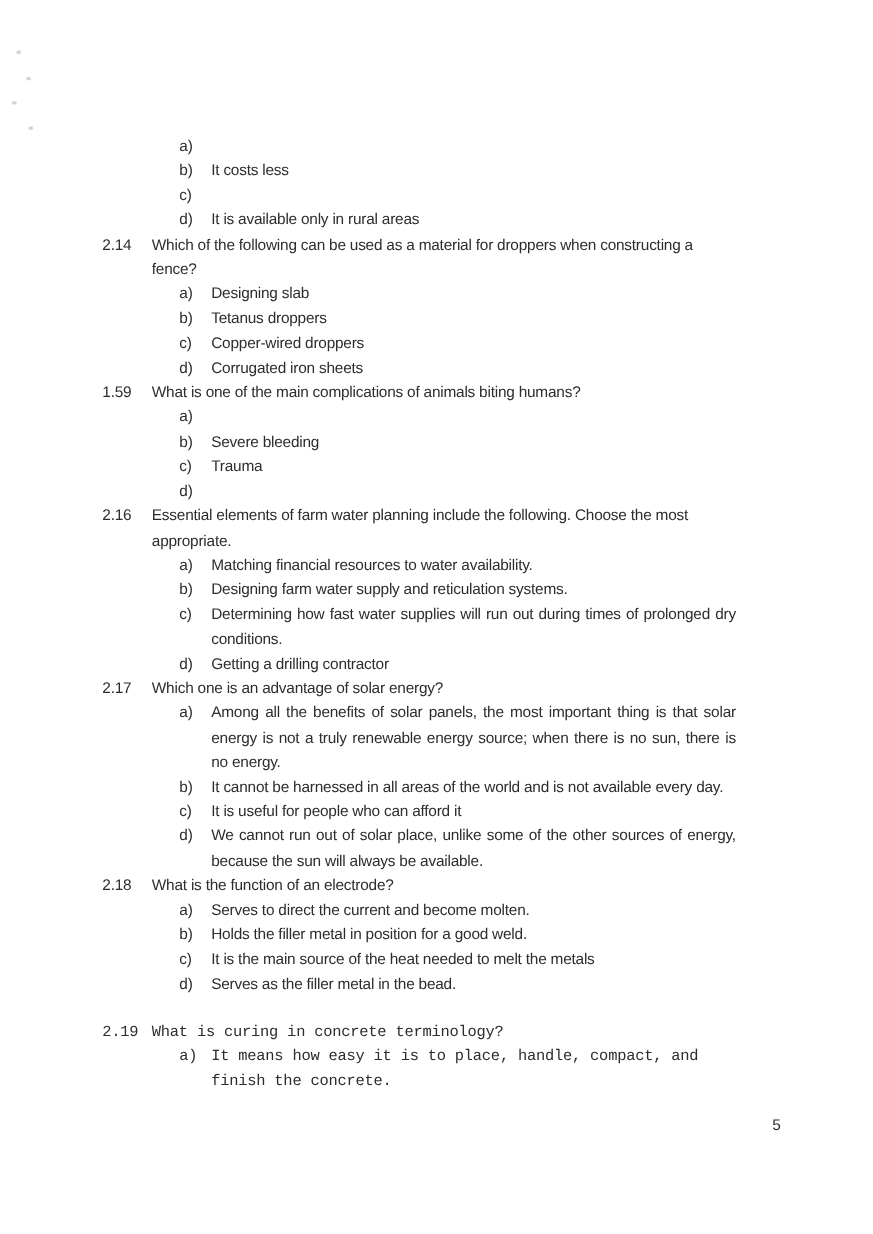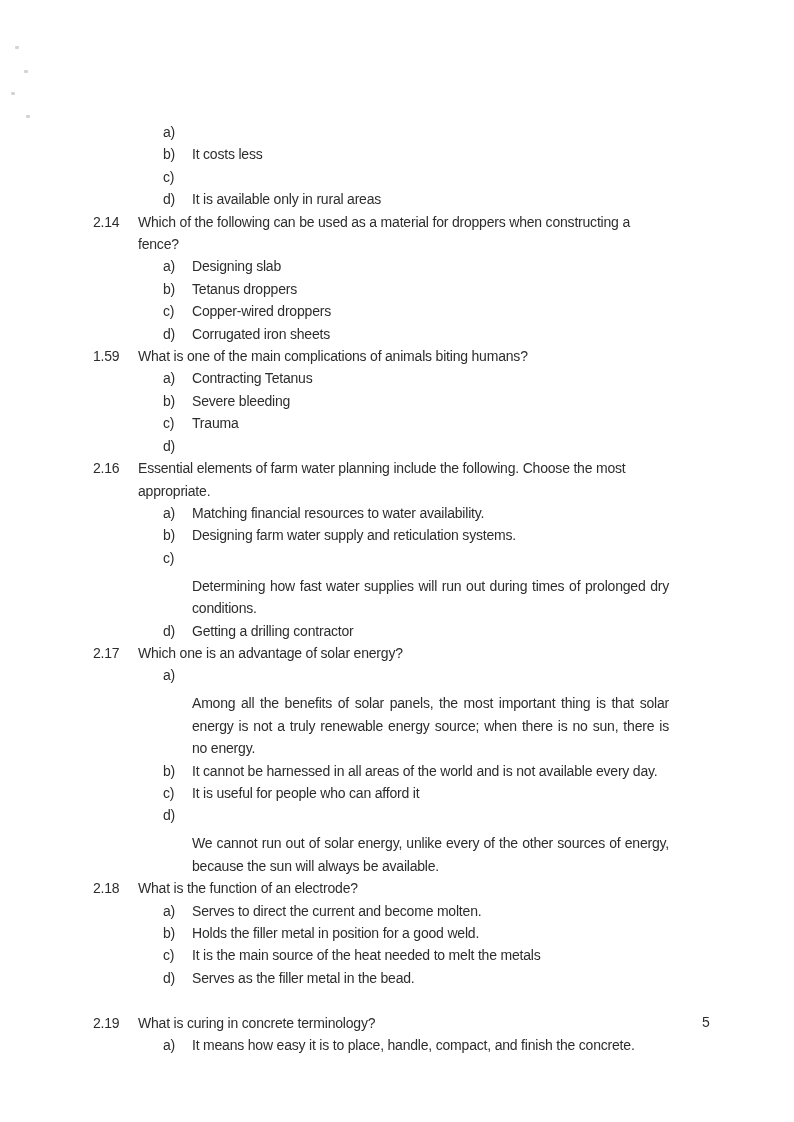--- a/index.html
+++ b/index.html
@@ -24,22 +24,22 @@
     left: 93px;
     top: 121px;
     width: 576px;
   }
   .q-row { display: flex; }
   .q-num { width: 45px; flex: none; }
   .q-text { width: 529px; }
   .opt-row { display: flex; padding-left: 70px; }
   .opt-letter { width: 29px; flex: none; }
   .opt-text { width: 477px; }
-  .opt-text.justify { text-align: justify; margin-top: 28px; }
-  .gap-before { margin-top: 22.4px; }
+  .opt-text.justify { text-align: justify; }
+  .gap-before { margin-top: 22.4px; font-family: Liberation Mono, monospace; }
   .page-num {
     position: absolute;
     left: 702px;
     top: 1011px;
     font-size: 14px;
   }
   .artifact {
     position: absolute;
     width: 4px;
     height: 3px;
@@ -104,21 +104,20 @@
       </div>
     </div>
 
     <div>
       <div class="q-row">
         <span class="q-num">1.59</span>
         <span class="q-text">What is one of the main complications of animals biting humans?</span>
       </div>
       <div class="opt-row">
         <span class="opt-letter">a)</span>
-        <span class="opt-text">Contracting Tetanus</span>
       </div>
       <div class="opt-row">
         <span class="opt-letter">b)</span>
         <span class="opt-text">Severe bleeding</span>
       </div>
       <div class="opt-row">
         <span class="opt-letter">c)</span>
         <span class="opt-text">Trauma</span>
       </div>
       <div class="opt-row">
@@ -161,21 +160,21 @@
       <div class="opt-row">
         <span class="opt-letter">b)</span>
         <span class="opt-text">It cannot be harnessed in all areas of the world and is not available every day.</span>
       </div>
       <div class="opt-row">
         <span class="opt-letter">c)</span>
         <span class="opt-text">It is useful for people who can afford it</span>
       </div>
       <div class="opt-row">
         <span class="opt-letter">d)</span>
-        <span class="opt-text justify">We cannot run out of solar energy, unlike every of the other sources of energy, because the sun will always be available.</span>
+        <span class="opt-text justify">We cannot run out of solar place, unlike some of the other sources of energy, because the sun will always be available.</span>
       </div>
     </div>
 
     <div>
       <div class="q-row">
         <span class="q-num">2.18</span>
         <span class="q-text">What is the function of an electrode?</span>
       </div>
       <div class="opt-row">
         <span class="opt-letter">a)</span>

